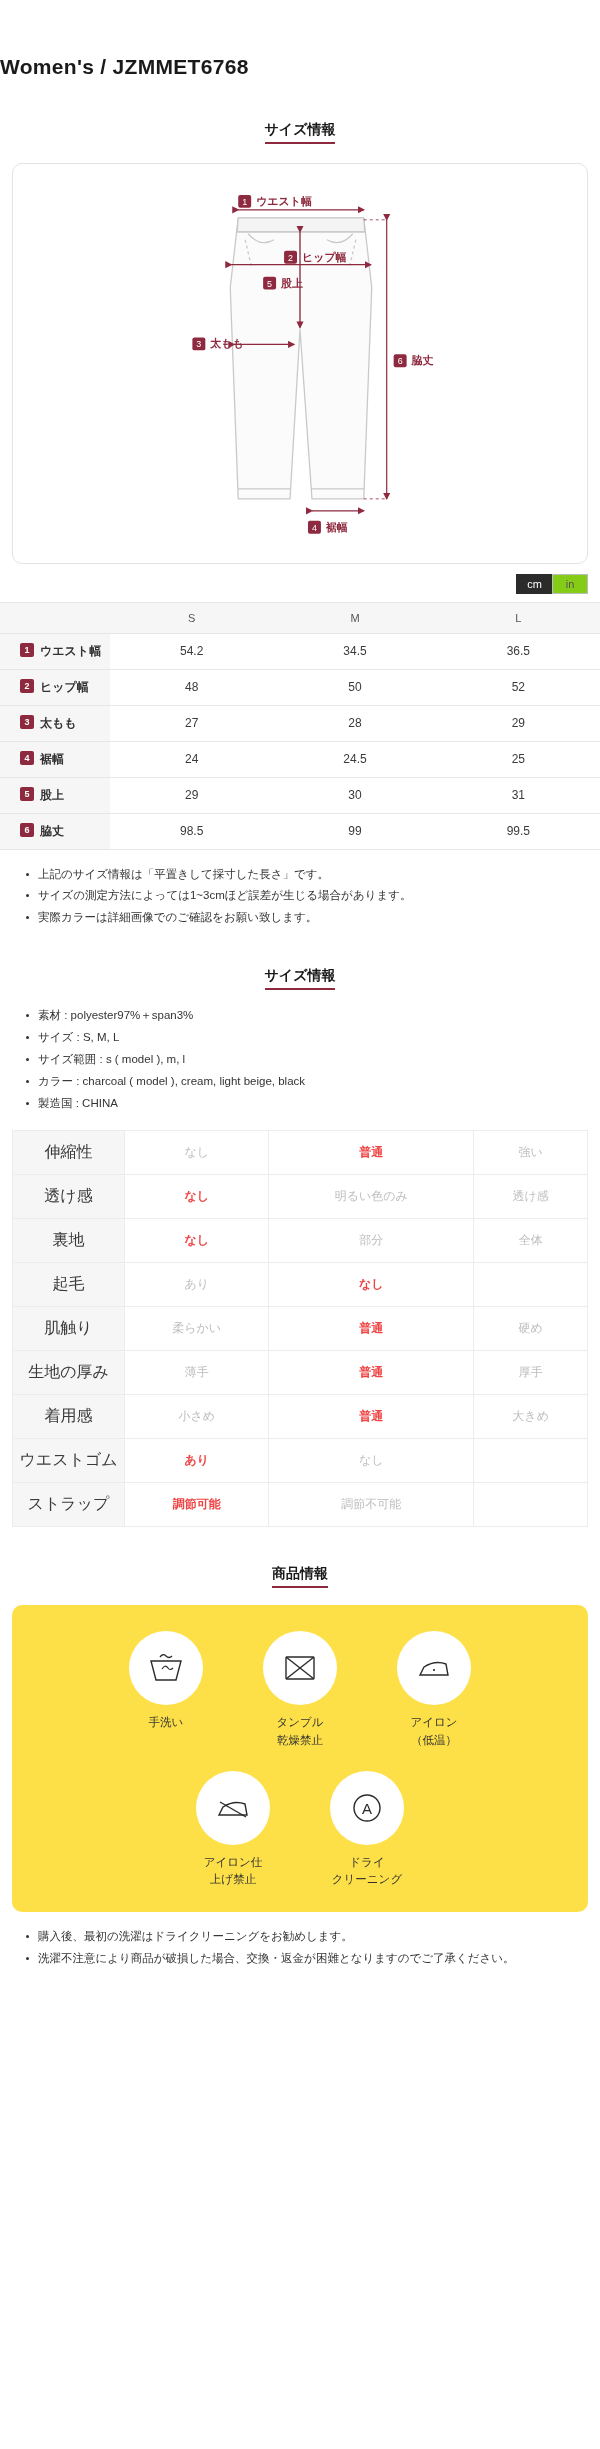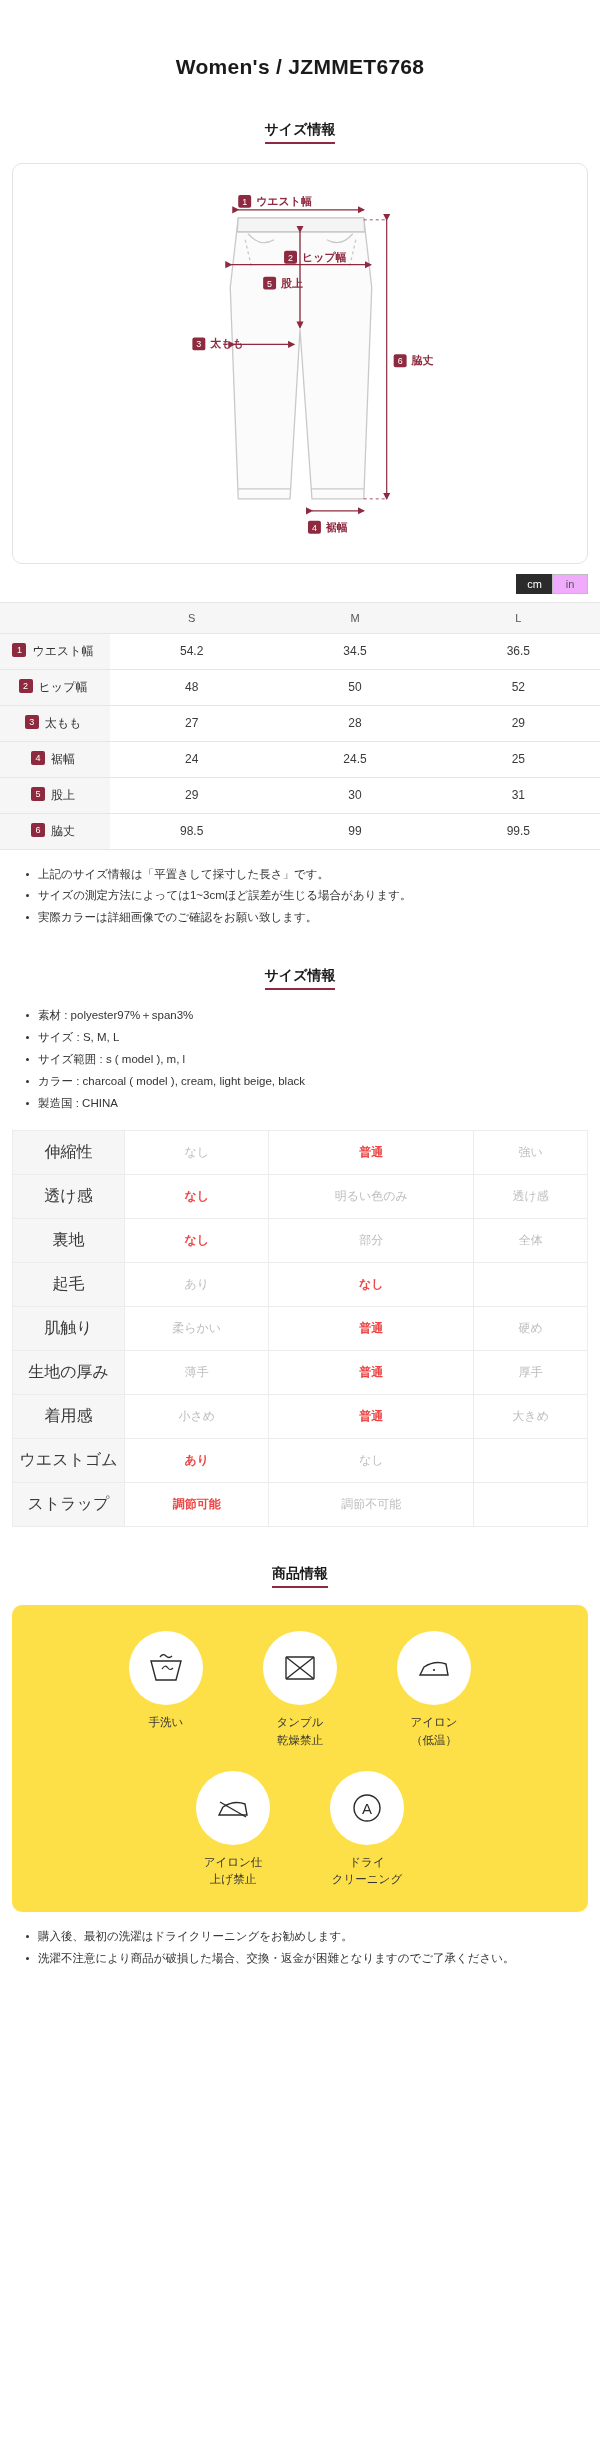--- a/index.html
+++ b/index.html
@@ -6,21 +6,20 @@
   body {
     width: 600px;
     font-family: "Liberation Sans", sans-serif;
     background: #ffffff;
     color: #222;
     -webkit-font-smoothing: antialiased;
   }
   .page { width: 600px; padding: 0 0 30px 0; }
 
   .title {
-    text-align: center;
     font-size: 21px;
     font-weight: 700;
     padding: 55px 0 38px 0;
     color: #1a1a1a;
     letter-spacing: 0.3px;
   }
 
   .section-head {
     text-align: center;
     font-size: 14px;
@@ -47,21 +46,21 @@
   .unit-row {
     display: flex;
     justify-content: flex-end;
     margin: 10px 12px 8px 12px;
   }
   .unit-btn {
     width: 36px; height: 20px;
     font-size: 11px;
     display: flex; align-items: center; justify-content: center;
     border: 1px solid #bdbdbd;
-    background: #f0abfc; color: #555;
+    background: #84cc16; color: #555;
     cursor: pointer;
   }
   .unit-btn.active { background: #2b2b2b; color: #fff; border-color: #2b2b2b; }
   .unit-btn:first-child { border-right: none; }
 
   
   table.size {
     width: 100%;
     border-collapse: collapse;
     font-size: 12px;
@@ -69,26 +68,27 @@
   table.size th, table.size td {
     border-top: 1px solid #e6e6e6;
     border-bottom: 1px solid #e6e6e6;
     padding: 9px 4px;
     text-align: center;
     color: #3a3a3a;
     font-weight: 400;
   }
   table.size thead th { background:#f6f6f6; font-size: 11px; color:#555; border-top:1px solid #e6e6e6;}
   table.size td.label {
-    text-align: center;
-    padding-left: 0;
+    text-align: left;
+    padding-left: 20px;
     background: #f6f6f6;
     width: 110px;
     font-size: 12px;
     color: #333;
+    font-weight: bold;
   }
   .num-badge {
     display: inline-flex;
     width: 14px; height: 14px;
     background: #8e2a3f;
     color: #fff;
     font-size: 9px;
     align-items: center; justify-content: center;
     border-radius: 2px;
     margin-right: 6px;

